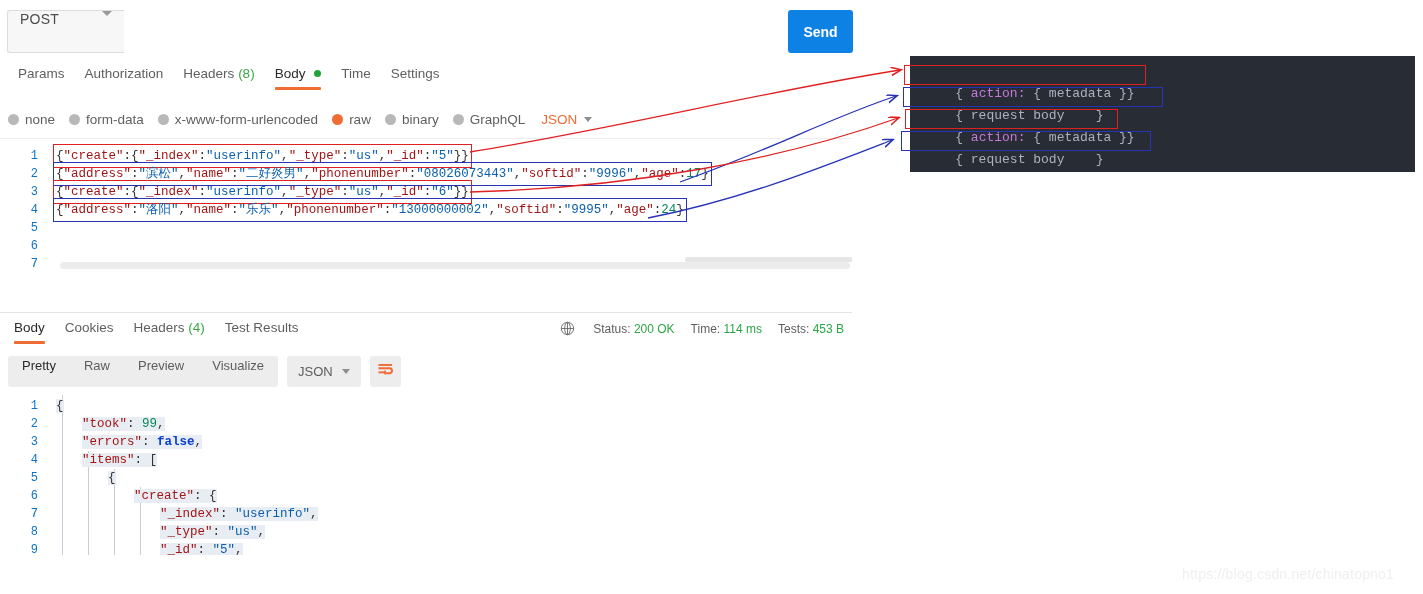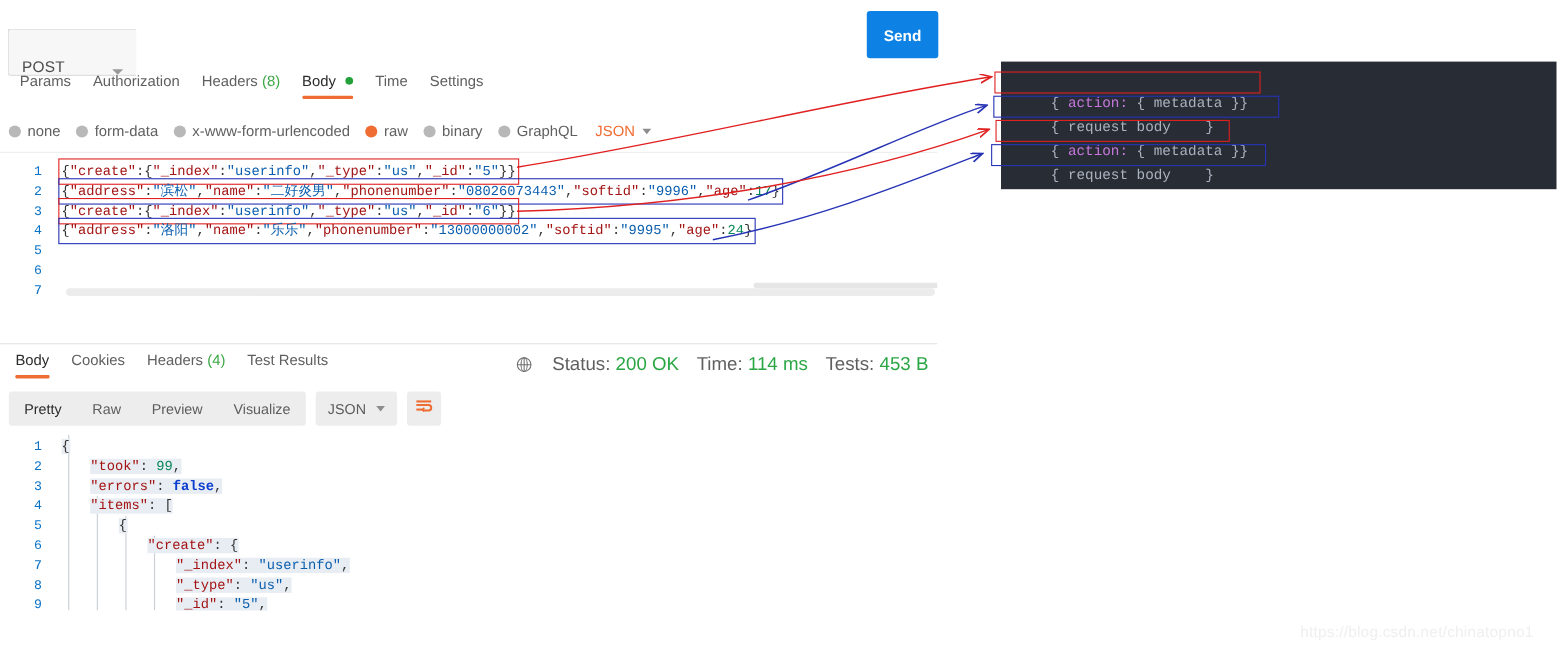--- a/index.html
+++ b/index.html
@@ -26,25 +26,24 @@
     position: absolute; left: 7px; top: 10px;
     width: 838px; height: 43px;
     display: flex; align-items: stretch;
   }
   #method-select {
     width: 117px; height: 43px;
     border: 1px solid #dcdcdc;
     border-right: none;
     border-radius: 3px 0 0 3px;
     background: #f7f7f7;
-    display: flex; align-items: flex-end;
+    display: flex; align-items: flex-start;
     padding: 0 12px;
     justify-content: space-between;
     cursor: pointer;
-    margin-top: 16px;
   }
   #method-select .mlabel { font-size: 14px; color: #4c4c4c; letter-spacing: .2px; }
   #method-select .caret {
     width: 0; height: 0;
     border-left: 5px solid transparent;
     border-right: 5px solid transparent;
     border-top: 5px solid #9a9a9a;
     margin-left: 6px;
   }
   #url-input {
@@ -177,38 +176,38 @@
     background: #e4e4e4;
   }
   #resp-tabs {
     position: absolute; left: 0; top: 318px;
     width: 852px; height: 30px;
     display: flex; align-items: flex-start; padding-left: 4px;
   }
   #resp-meta {
     position: absolute; right: 8px; top: 321px;
     display: flex; align-items: center;
-    font-size: 17px; color: #5f5f5f;
+    font-size: 12px; color: #5f5f5f;
   }
   #resp-meta .seg { margin-left: 16px; white-space: nowrap; }
   #resp-meta .val { color: #2aa745; }
   #globe-icon { margin-left: 0; margin-right: 2px; display:flex; align-items:center; }
 
   
   #resp-toolbar {
     position: absolute; left: 8px; top: 355px;
     height: 32px; display: flex; align-items: center;
   }
   #view-group {
     display: flex; align-items: center;
     background: #ededed; border-radius: 3px; height: 31px;
   }
   .vbtn {
     padding: 0 14px; height: 27px;
-    display: flex; align-items: center;
+    display: flex; 
     font-size: 13px; color: #5d5d5d; cursor: pointer;
   }
   .vbtn.active { color: #2b2b2b; }
   #fmt-group {
     display: flex; align-items: center;
     background: #ededed; border-radius: 3px; height: 31px;
     margin-left: 9px; padding: 0 11px; cursor: pointer;
   }
   #fmt-group .fmt { font-size: 13px; color: #5d5d5d; }
   #fmt-group .caret {

